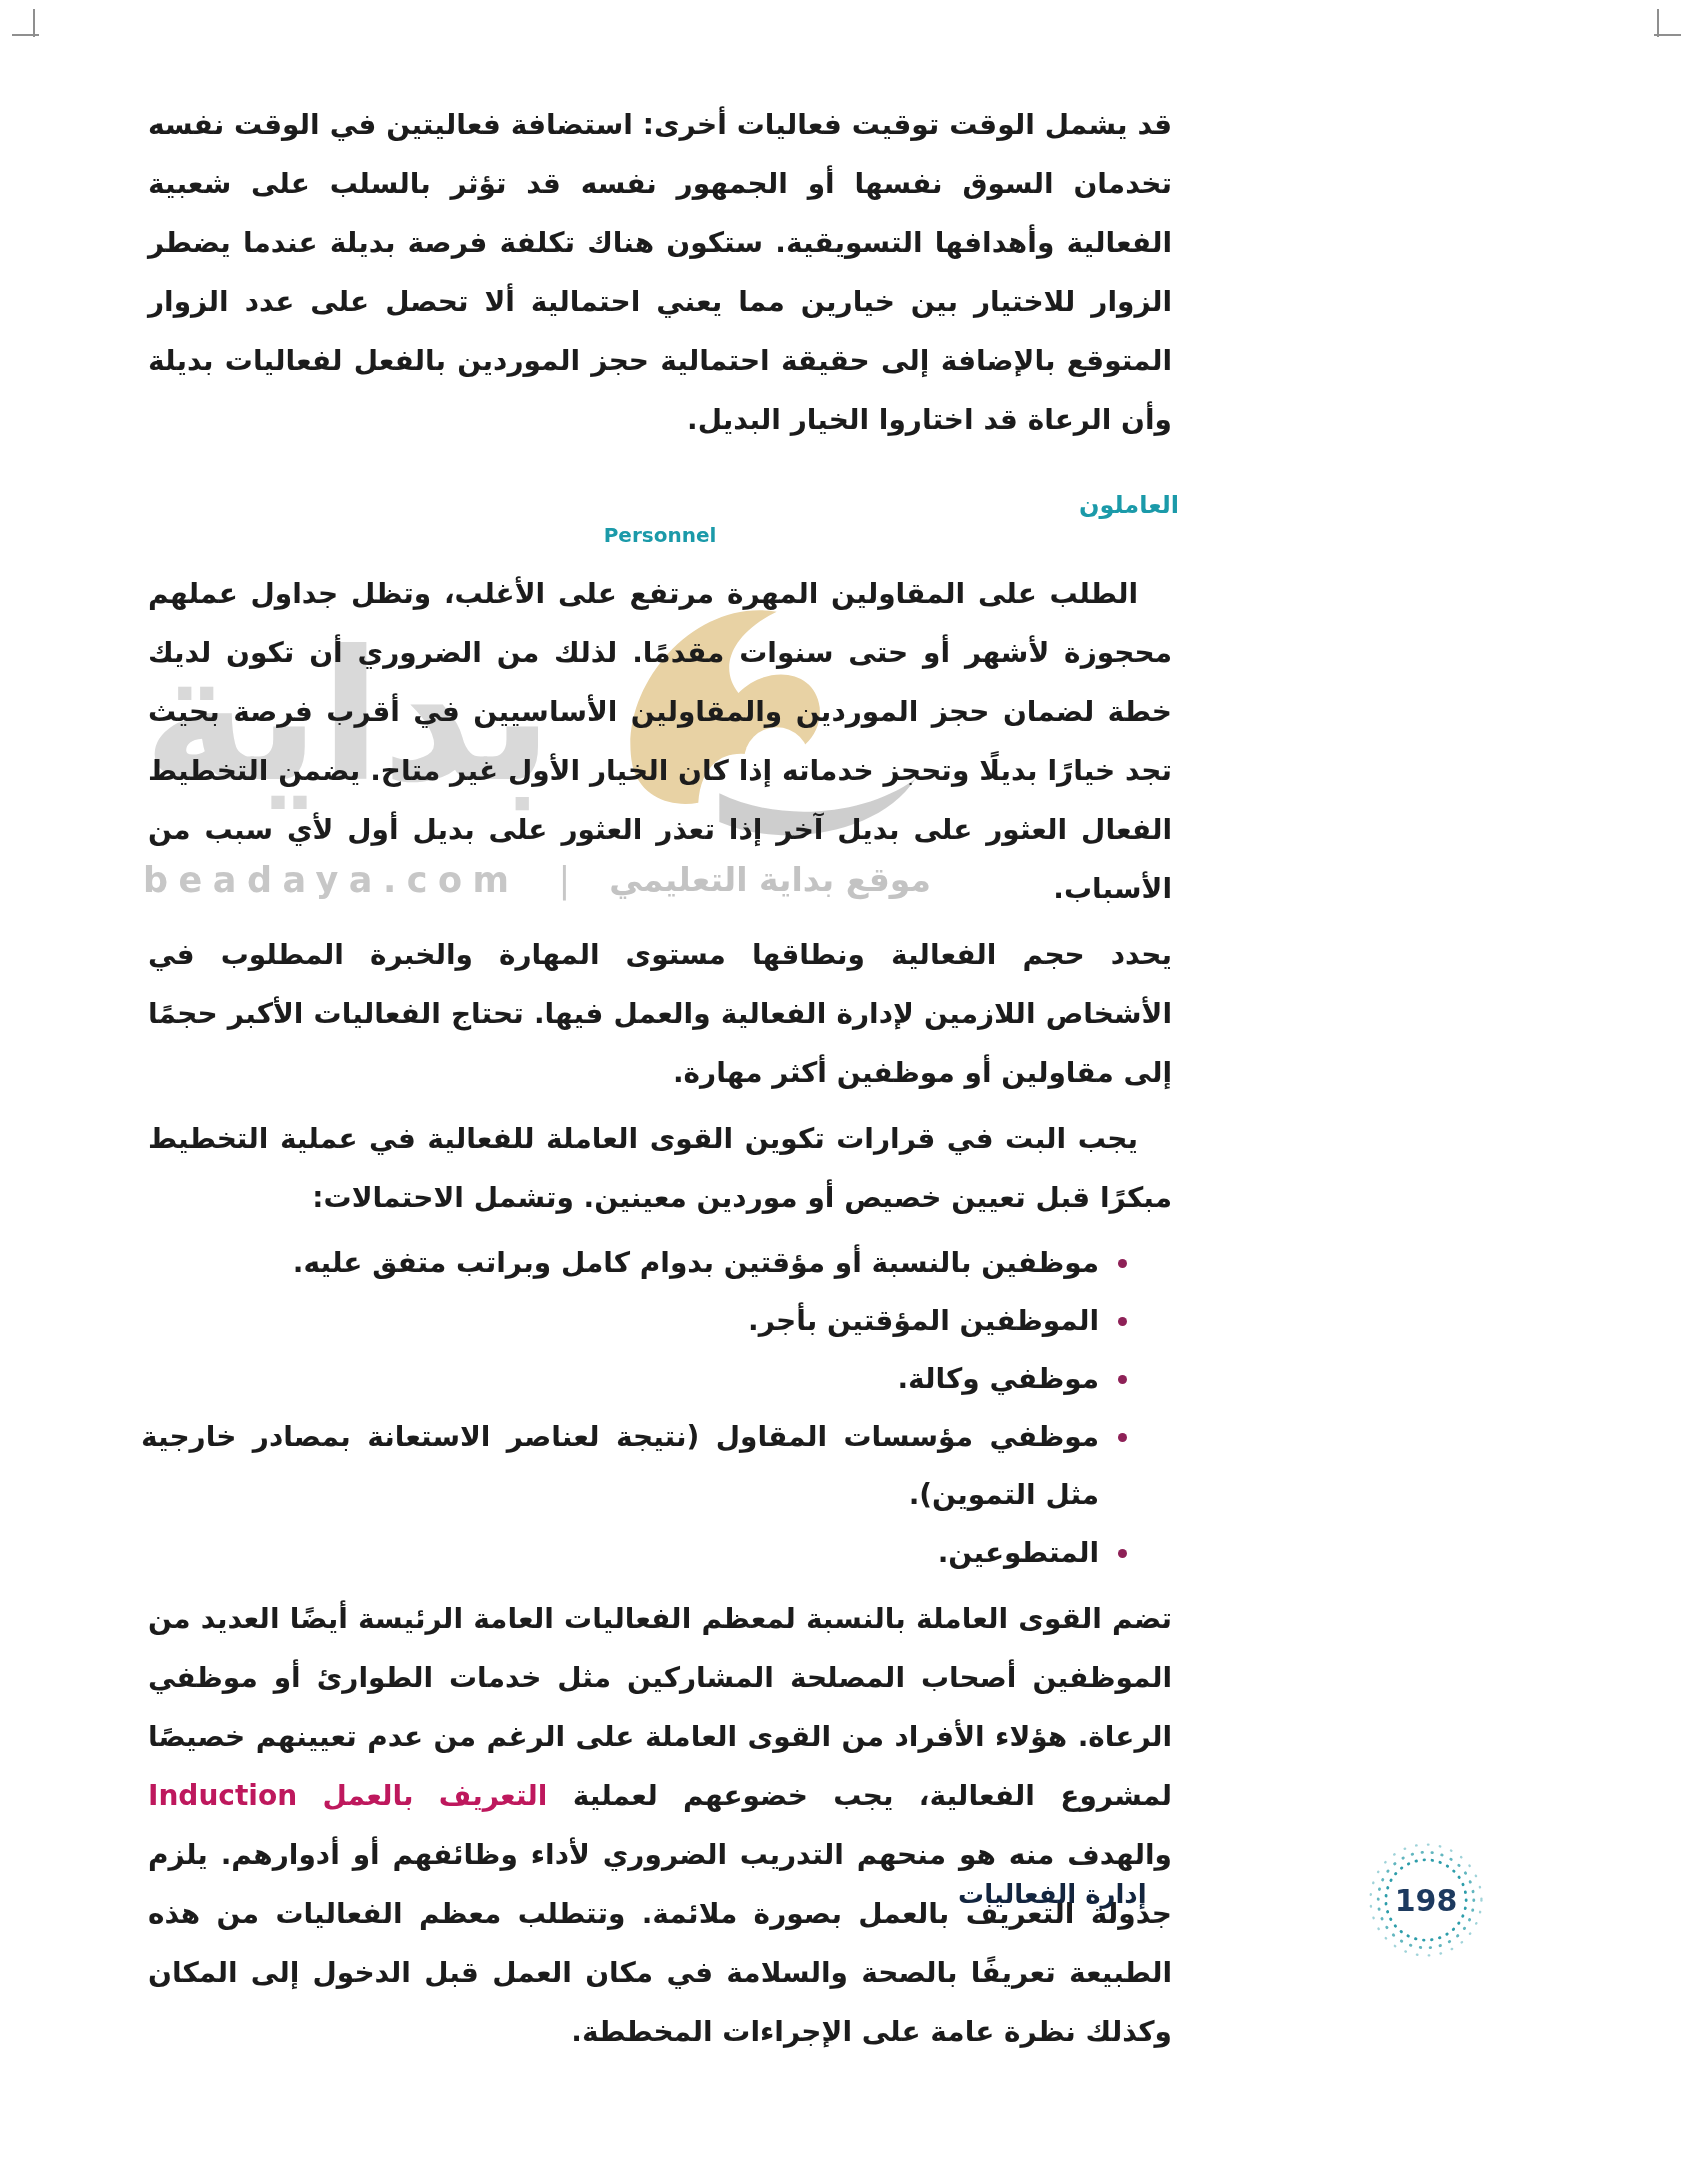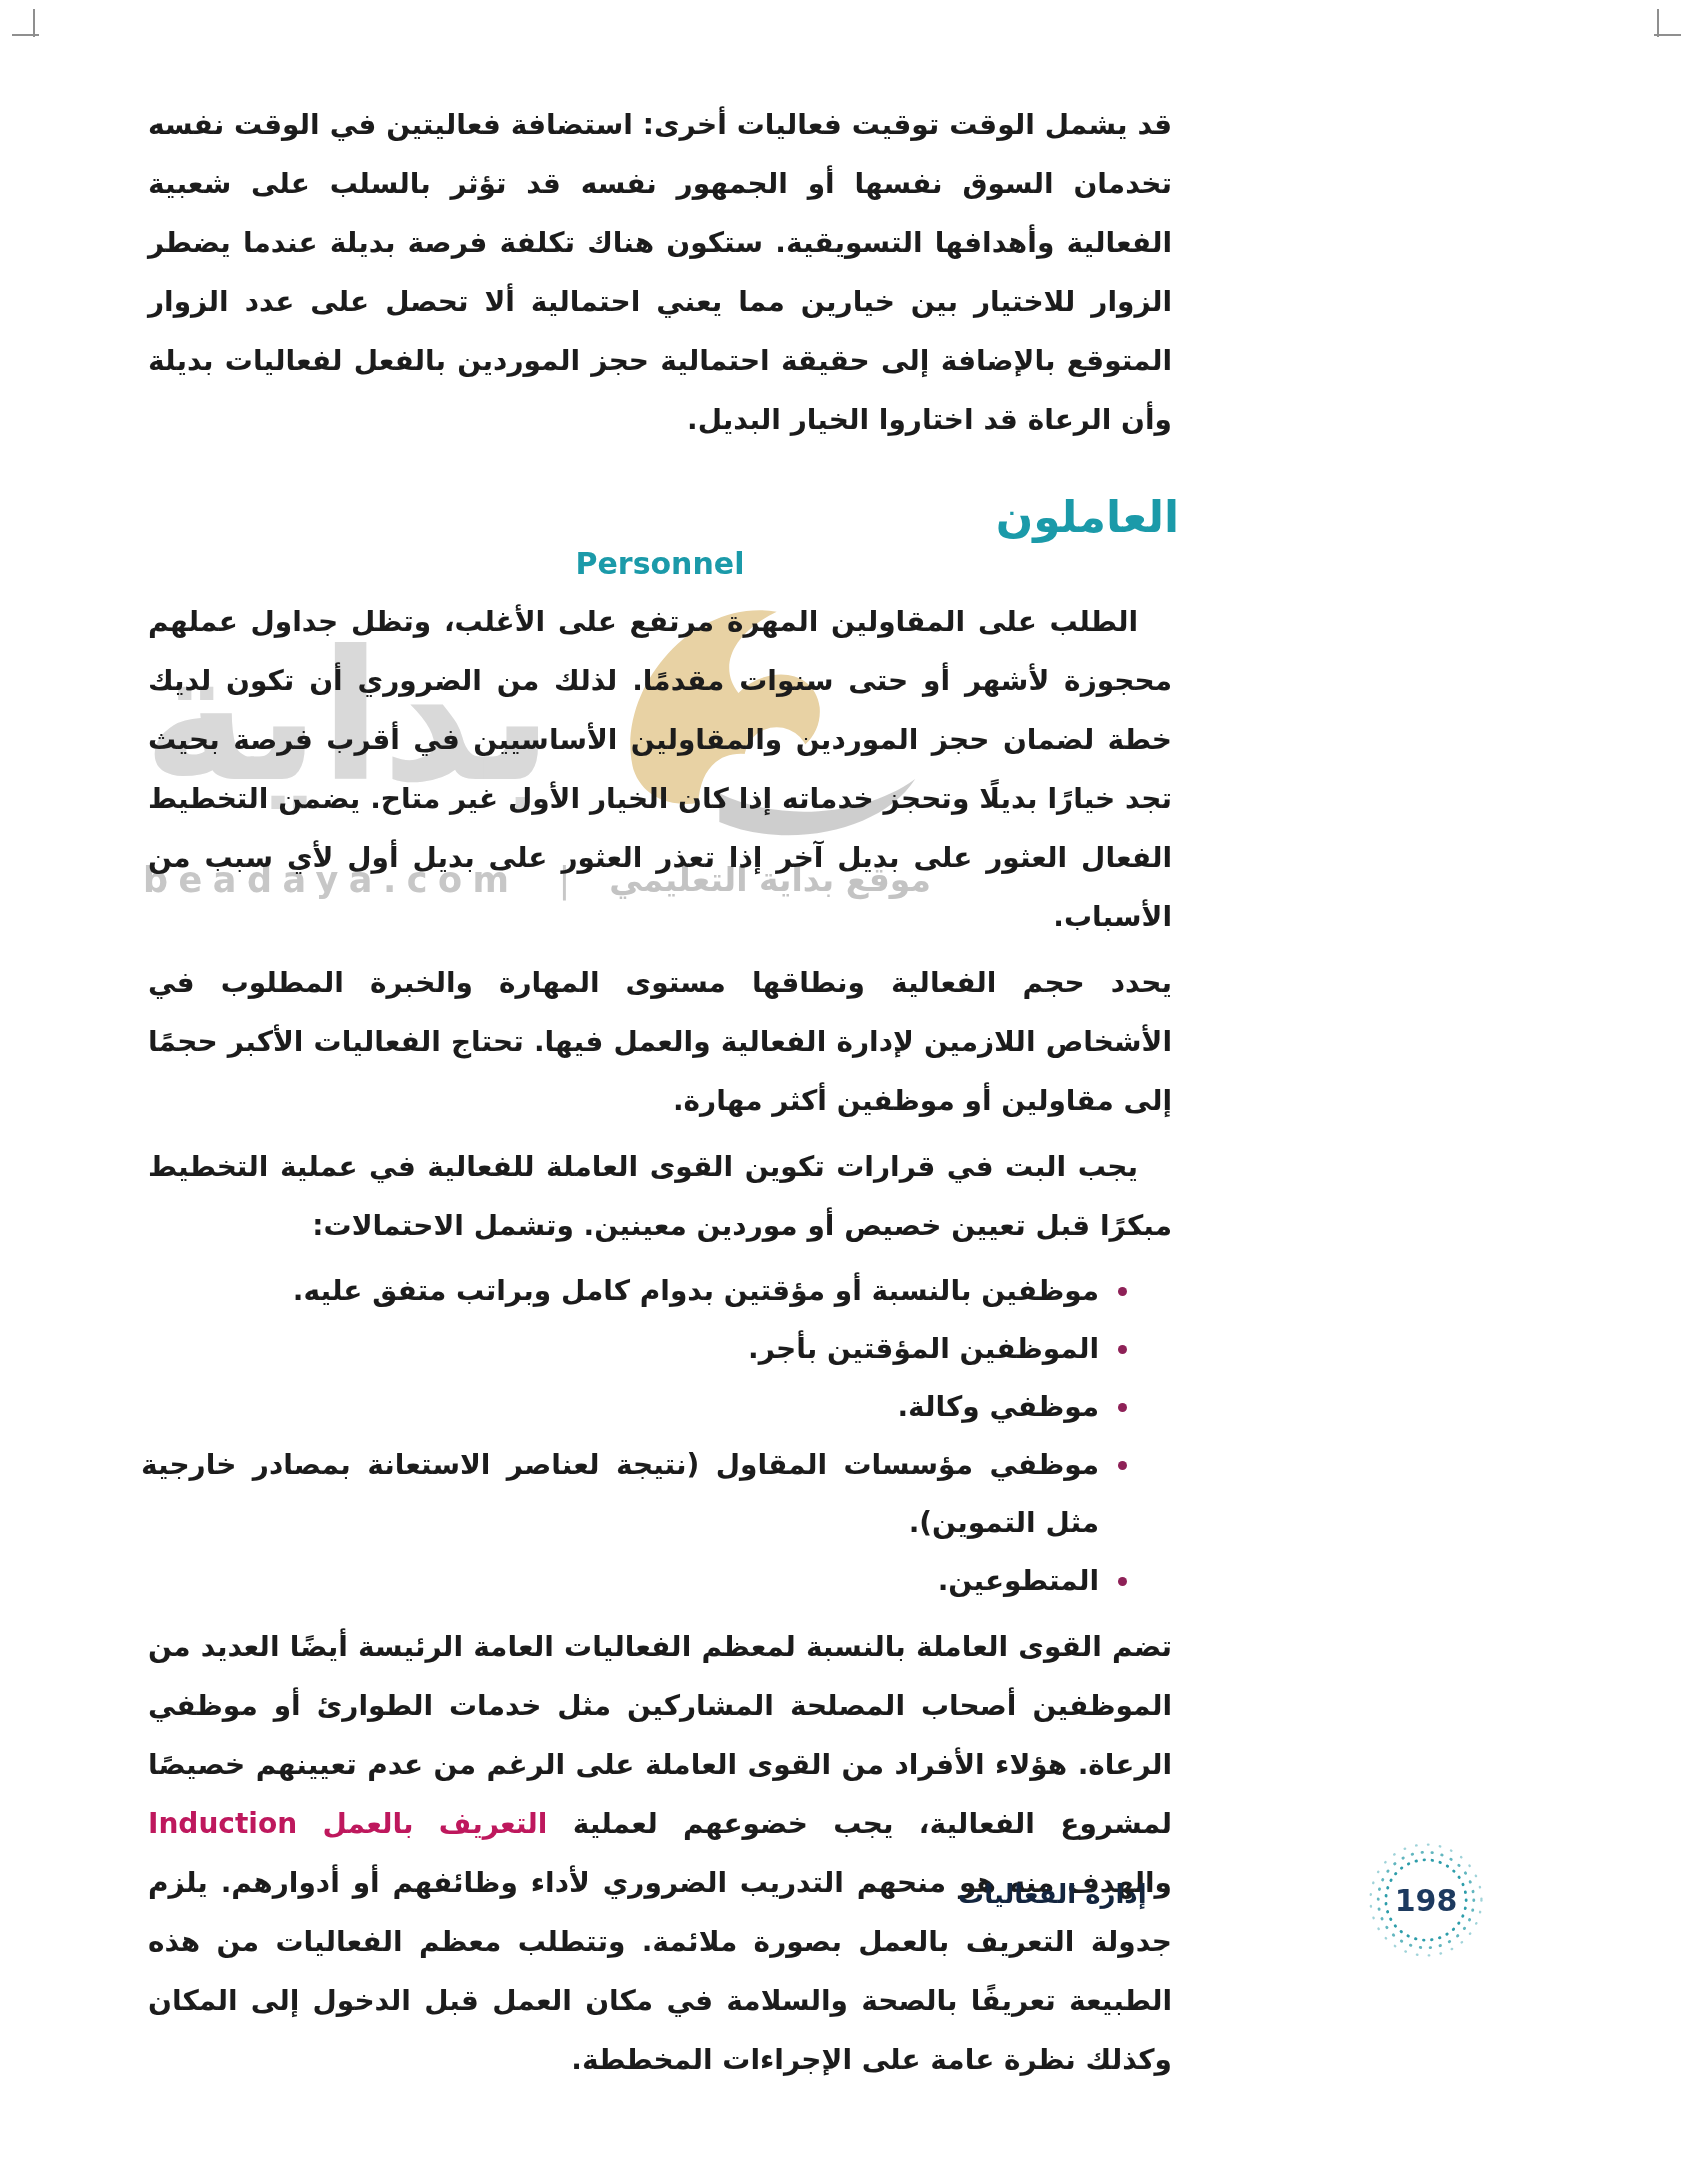--- a/index.html
+++ b/index.html
@@ -47,26 +47,26 @@
   p.body-text {
     margin: 7px;
     font-size: 28px; line-height: 59px;
     color: #1c1c1c; font-weight: 600;
     text-align: justify;
   }
   p.indent { text-indent: 34px; }
 
   h2.heading-ar {
     margin: 42px 0 3.8px 0;
-    font-size: 44px; font-weight: bold;
+    font-size: 24px; font-weight: bold;
     color: #1b9aa9; text-align: right;
   }
   h3.heading-en {
-    margin: 0 0 11px 0;
-    font-size: 30px; font-weight: bold;
+    margin: 0 0 17px 0;
+    font-size: 20px; font-weight: bold;
     color: #1b9aa9; text-align: center; direction: ltr;
   }
 
   ul.bullet-list { margin: 0; padding: 0 76px 0 0; list-style: disc; }
   ul.bullet-list li {
     font-size: 28px; line-height: 58px;
     color: #1c1c1c; font-weight: 600;
     text-align: justify; padding-right: 3.8px;
   }
   ul.bullet-list li::marker { color: #8e2157; }

